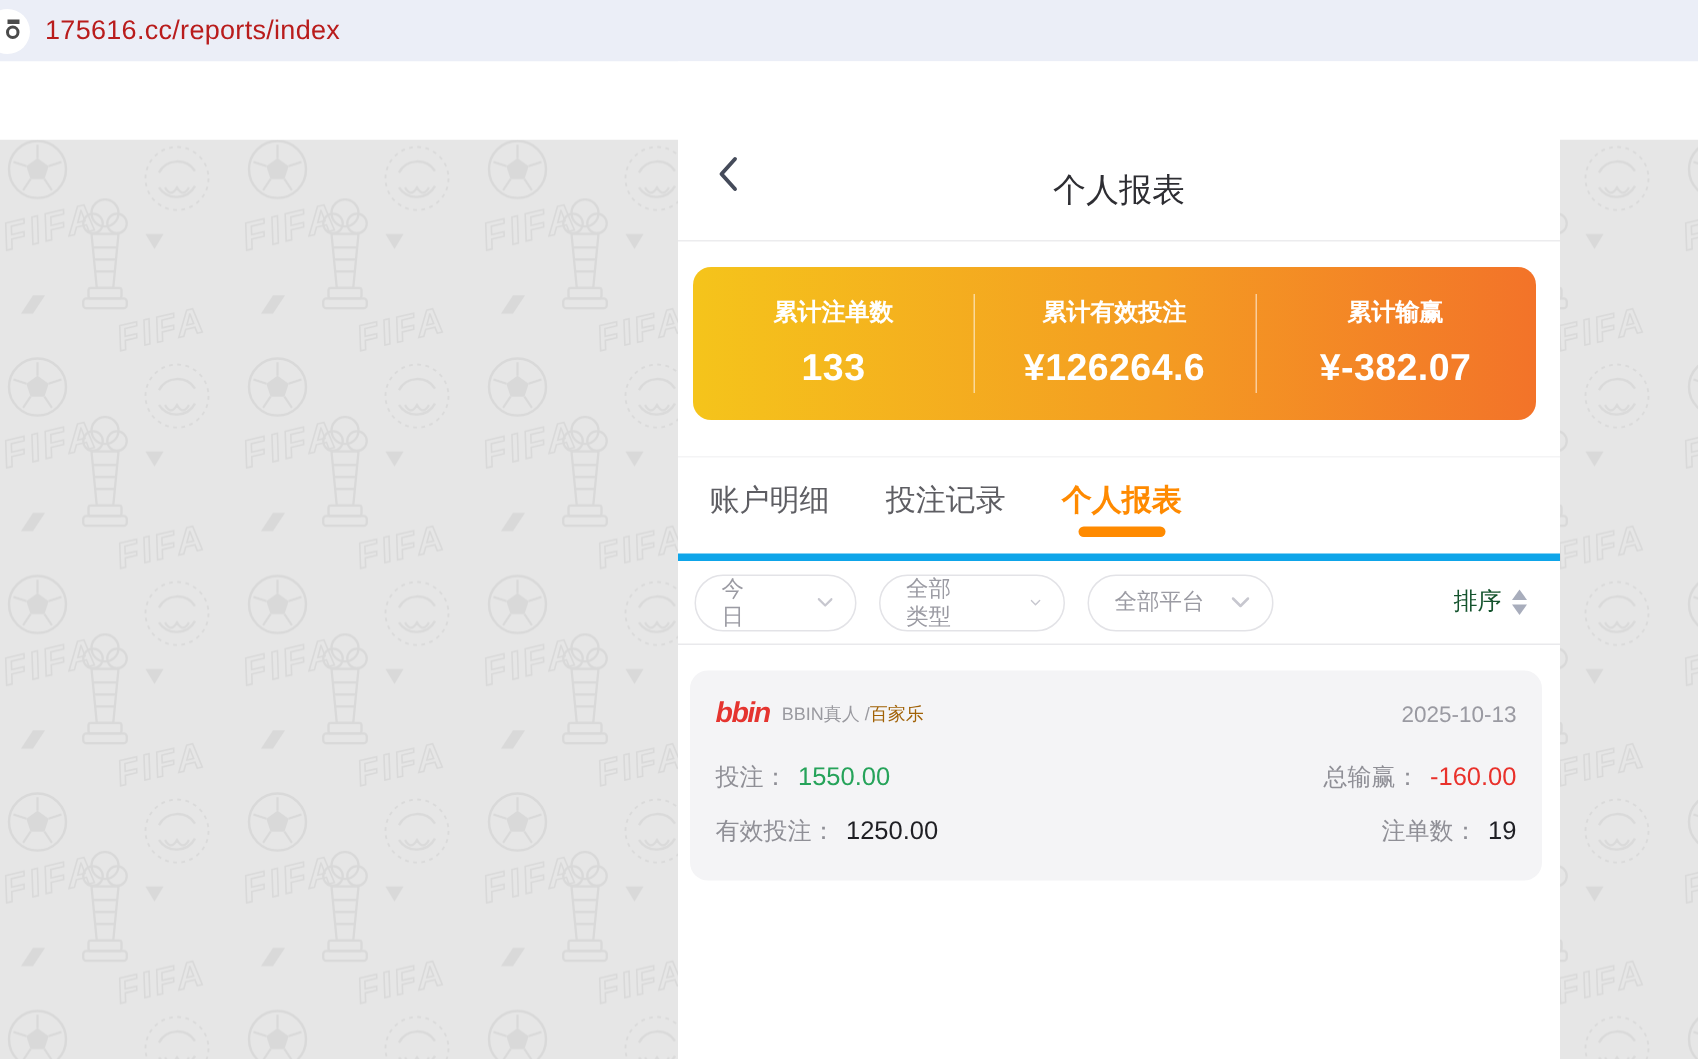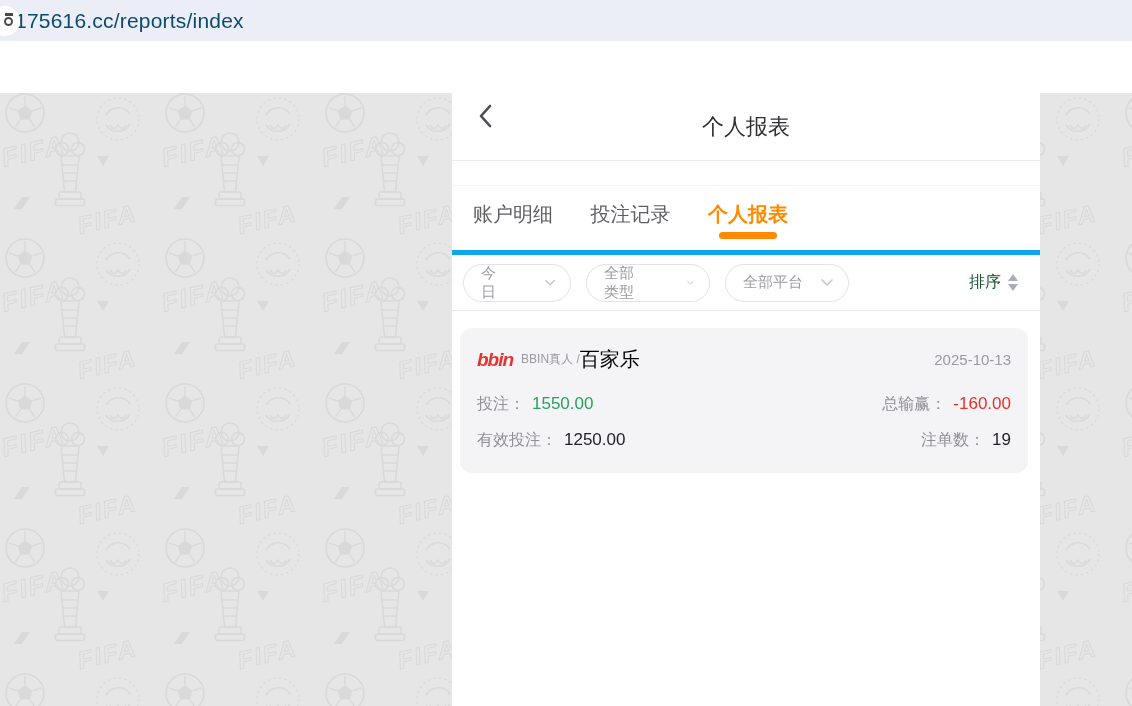--- a/index.html
+++ b/index.html
@@ -18,21 +18,21 @@
     position:absolute; left:-10px; top:6px; width:30px; height:30px;
     background:#ffffff; border-radius:50%;
   }
   .favicon .glyph {
     position:absolute; left:14px; top:11px; width:9px; height:9px;
     border:2.5px solid #4a4a4a; border-radius:50%;
   }
   .favicon .glyph::before {
     content:""; position:absolute; left:-1px; top:-6px; width:8px; height:2.5px; background:#4a4a4a;
   }
-  .url-text { margin-left:15px; font-size:21px; color:#0c4a6e; letter-spacing:.2px; }
+  .url-text { margin-left:30px; font-size:18px; color:#b91c1c; letter-spacing:.2px; }
 
   
   .page { position:absolute; top:41px; left:0; width:1132px; height:665px; background:#ffffff; }
   .bg-pattern { position:absolute; top:52px; left:0; }
 
   
   .app {
     position:absolute; top:0; left:452px; width:588px; height:665px;
     background:#ffffff; z-index:2;
   }
@@ -94,21 +94,21 @@
 
   
   .record-card {
     margin:17px 12px 0 8px; width:568px; background:#f4f4f6; border-radius:12px;
     padding:18px 17px 22px 17px; cursor:pointer;
   }
   .rc-row { display:flex; align-items:baseline; }
   .rc-row1 { align-items:center; }
   .bbin-logo { font-size:19px; font-weight:bold; font-style:italic; color:#e5342f; letter-spacing:-1px; margin-right:8px; }
   .provider-name { font-size:12px; color:#9a9aa0; }
-  .game-name { font-size:20px; color:#000000; }
+  .game-name { font-size:12px; color:#a16207; }
   .rc-date { margin-left:auto; font-size:15px; color:#9a9aa2; }
   .rc-row2 { margin-top:21px; }
   .rc-row3 { margin-top:15px; }
   .rc-label { font-size:16px; color:#8f8f96; }
   .rc-value { font-size:17px; margin-left:7px; }
   .rc-right { margin-left:auto; display:flex; align-items:baseline; }
   .val-green { color:#26a35a; }
   .val-red   { color:#e9312b; }
   .val-dark  { color:#1f1f24; }
 
@@ -180,20 +180,34 @@
 
     <div class="app-header">
       <div class="back-btn">
         <svg width="20" height="30" viewBox="0 0 20 30">
           <polyline points="14,5 5,15 14,25" fill="none" stroke="#454b5a" stroke-width="2.6" stroke-linecap="round" stroke-linejoin="round"></polyline>
         </svg>
       </div>
       <div class="app-title">个人报表</div>
     </div>
 
+    <div class="summary-card">
+      <div class="summary-col">
+        <div class="summary-label">累计注单数</div>
+        <div class="summary-value">133</div>
+      </div>
+      <div class="summary-col">
+        <div class="summary-label">累计有效投注</div>
+        <div class="summary-value">¥126264.6</div>
+      </div>
+      <div class="summary-col">
+        <div class="summary-label">累计输赢</div>
+        <div class="summary-value">¥-382.07</div>
+      </div>
+    </div>
 
     <div class="tabs-gap"></div>
 
     <div class="tab-row">
       <div class="tab">
         <span>账户明细</span>
         
       </div>
       <div class="tab">
         <span>投注记录</span>

